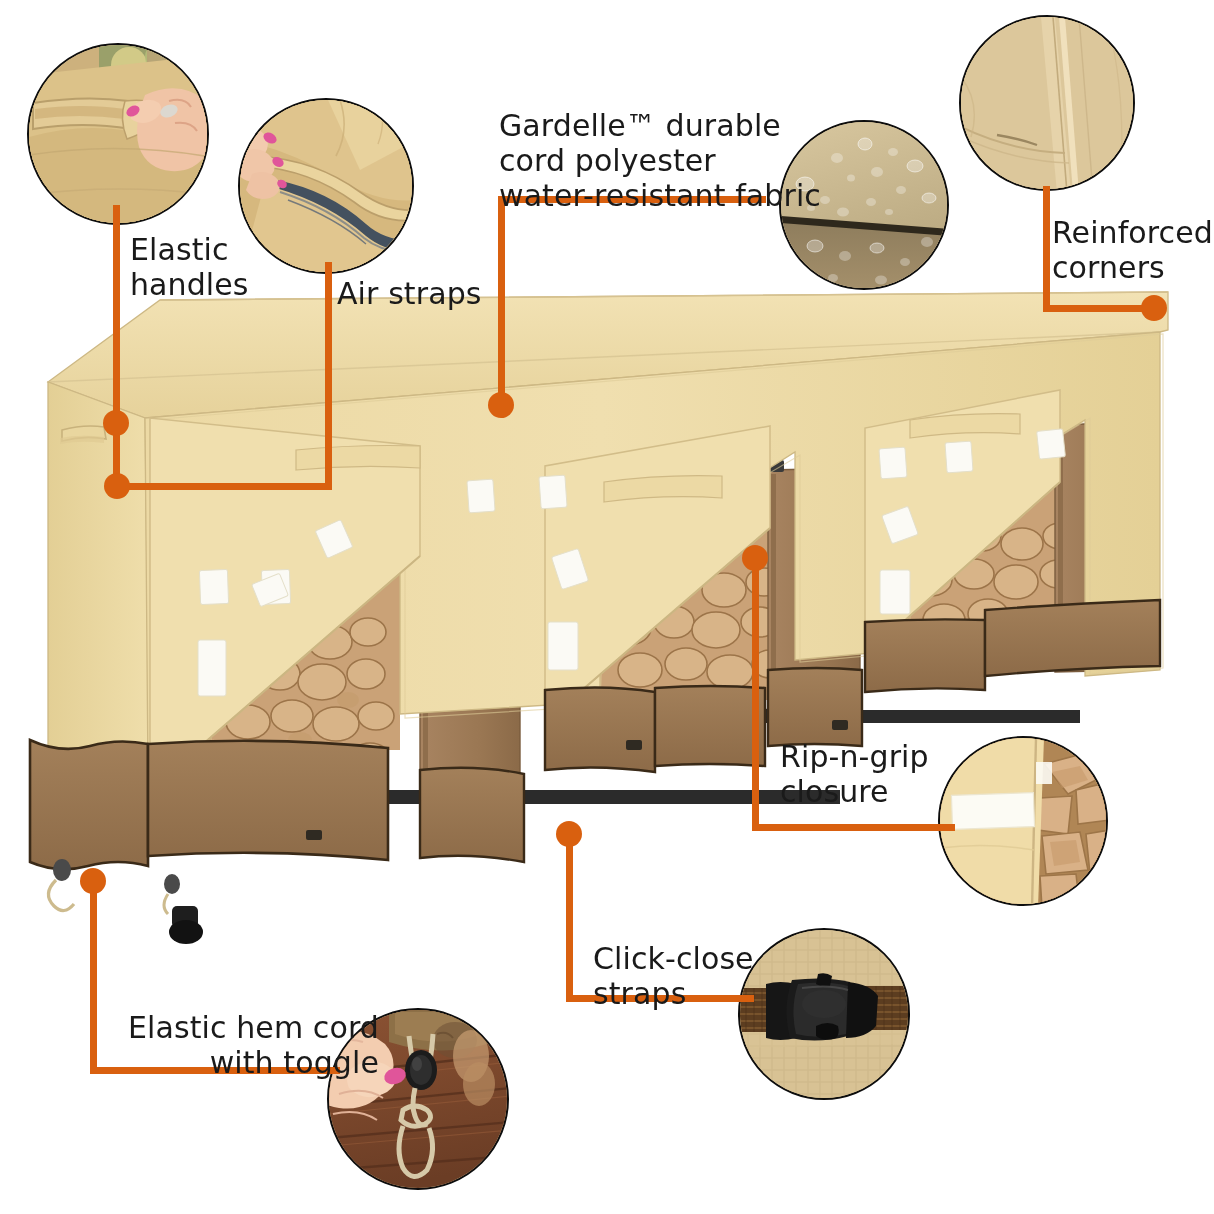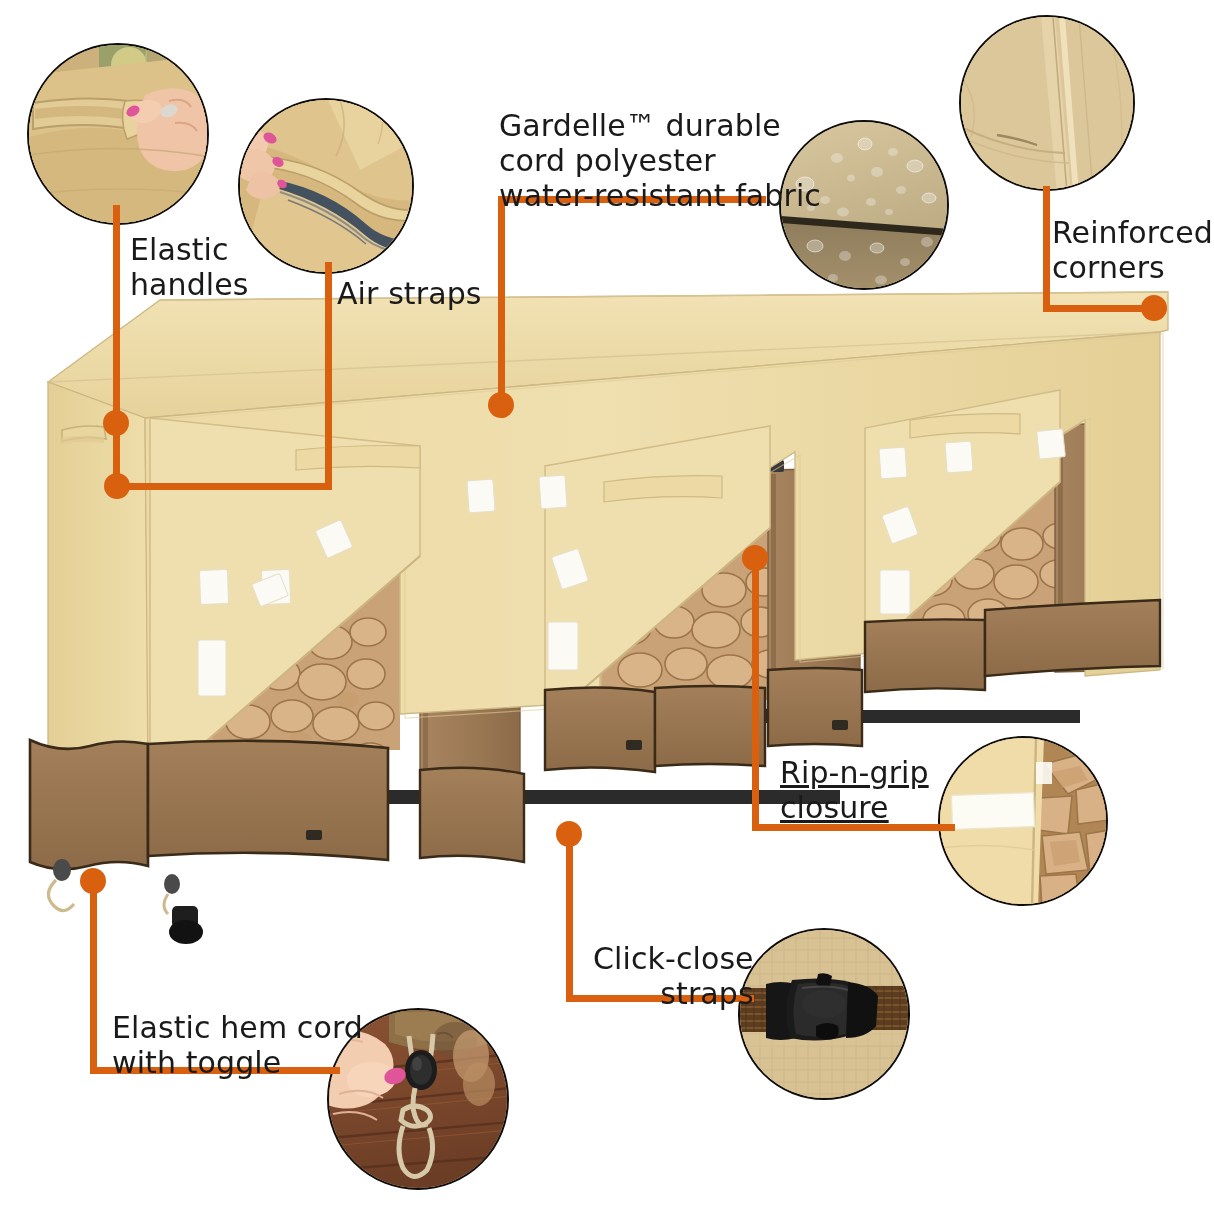--- a/index.html
+++ b/index.html
@@ -397,21 +397,21 @@
       <path d="M0,0 L104,0 L98,170 L0,170 Z" fill="#f0dca8"></path>
       <path d="M96,0 L92,170" stroke="#cdb583" stroke-width="2.4" fill="none"></path>
       <rect x="12" y="56" width="82" height="34" fill="#fcfbf4" stroke="#ece6d0" stroke-width="1.2" transform="rotate(-2 53 73)"></rect>
       <rect x="96" y="24" width="16" height="22" fill="#fcfbf4" opacity=".9"></rect>
       <path d="M0,110 q46,-6 94,2" stroke="#e0ca95" stroke-width="1.6" fill="none" opacity=".8"></path>
     </svg>
   </div>
   <div class="line" style="left:752px;top:561px;width:7px;height:270px;"></div>
   <div class="line" style="left:752px;top:824px;width:203px;height:7px;"></div>
   <div class="dot" style="left:742px;top:545px;"></div>
-  <div class="label" style="left:780px;top:755px;text-decoration:underline;">Rip-n-grip
+  <div class="label" style="left:780px;top:739px;">Rip-n-grip
 closure</div>
 
   <div class="circ" style="left:738px;top:928px;width:172px;height:172px;">
     <svg viewBox="0 0 172 172" width="172" height="172">
       <rect width="172" height="172" fill="#d8c294"></rect>
       <g opacity=".22" stroke="#a9946b" stroke-width="1">
         <path d="M0,8 L172,8 M0,20 L172,20 M0,32 L172,32 M0,44 L172,44 M0,56 L172,56
                  M0,68 L172,68 M0,80 L172,80 M0,92 L172,92 M0,104 L172,104 M0,116 L172,116
                  M0,128 L172,128 M0,140 L172,140 M0,152 L172,152 M0,164 L172,164"></path>
         <path d="M8,0 L8,172 M20,0 L20,172 M32,0 L32,172 M44,0 L44,172 M56,0 L56,172
@@ -437,21 +437,21 @@
       <path d="M108,52 q22,2 30,14 l-2,30 q-10,12 -30,12 z" fill="#111"></path>
       <path d="M78,44 q8,-2 14,2 l-2,10 q-8,2 -14,-2 z" fill="#101010"></path>
       <path d="M76,96 q12,-6 22,0 q2,8 -2,12 q-12,4 -20,-2 z" fill="#0d0d0d"></path>
       <ellipse cx="84" cy="74" rx="22" ry="14" fill="#333" opacity=".5"></ellipse>
       <path d="M62,58 q28,-4 46,2" stroke="#4e4e4e" stroke-width="2" fill="none" opacity=".8"></path>
     </svg>
   </div>
   <div class="line" style="left:566px;top:834px;width:7px;height:168px;"></div>
   <div class="line" style="left:566px;top:995px;width:188px;height:7px;"></div>
   <div class="dot" style="left:556px;top:821px;"></div>
-  <div class="label" style="left:593px;top:941px;text-align:right;">Click-close
+  <div class="label" style="left:593px;top:941px;">Click-close
 straps</div>
 
   <div class="circ" style="left:327px;top:1008px;width:182px;height:182px;">
     <svg viewBox="0 0 182 182" width="182" height="182">
       <defs>
         <linearGradient id="deck" x1="0" y1="0" x2="0.2" y2="1">
           <stop offset="0%" stop-color="#8b5233"></stop>
             <stop offset="100%" stop-color="#6b3d25"></stop>
         </linearGradient>
       </defs>
@@ -489,16 +489,16 @@
         <ellipse cx="66" cy="66" rx="11" ry="8" fill="#e0559a" transform="rotate(-18 66 66)"></ellipse>
         <path d="M10,84 q26,-8 44,4" stroke="#e0b197" stroke-width="2" fill="none"></path>
         <path d="M4,104 q26,-6 44,6" stroke="#e0b197" stroke-width="2" fill="none"></path>
         <path d="M-4,38 q20,-12 38,-6" stroke="#e4b79d" stroke-width="2" fill="none"></path>
       </g>
     </svg>
   </div>
   <div class="line" style="left:90px;top:882px;width:7px;height:192px;"></div>
   <div class="line" style="left:90px;top:1067px;width:250px;height:7px;"></div>
   <div class="dot" style="left:80px;top:868px;"></div>
-  <div class="label" style="left:112px;top:1010px;">Elastic hem cord
+  <div class="label" style="left:128px;top:1010px;text-align:right;">Elastic hem cord
 with toggle</div>
 
 </div>
 
 </body></html>

